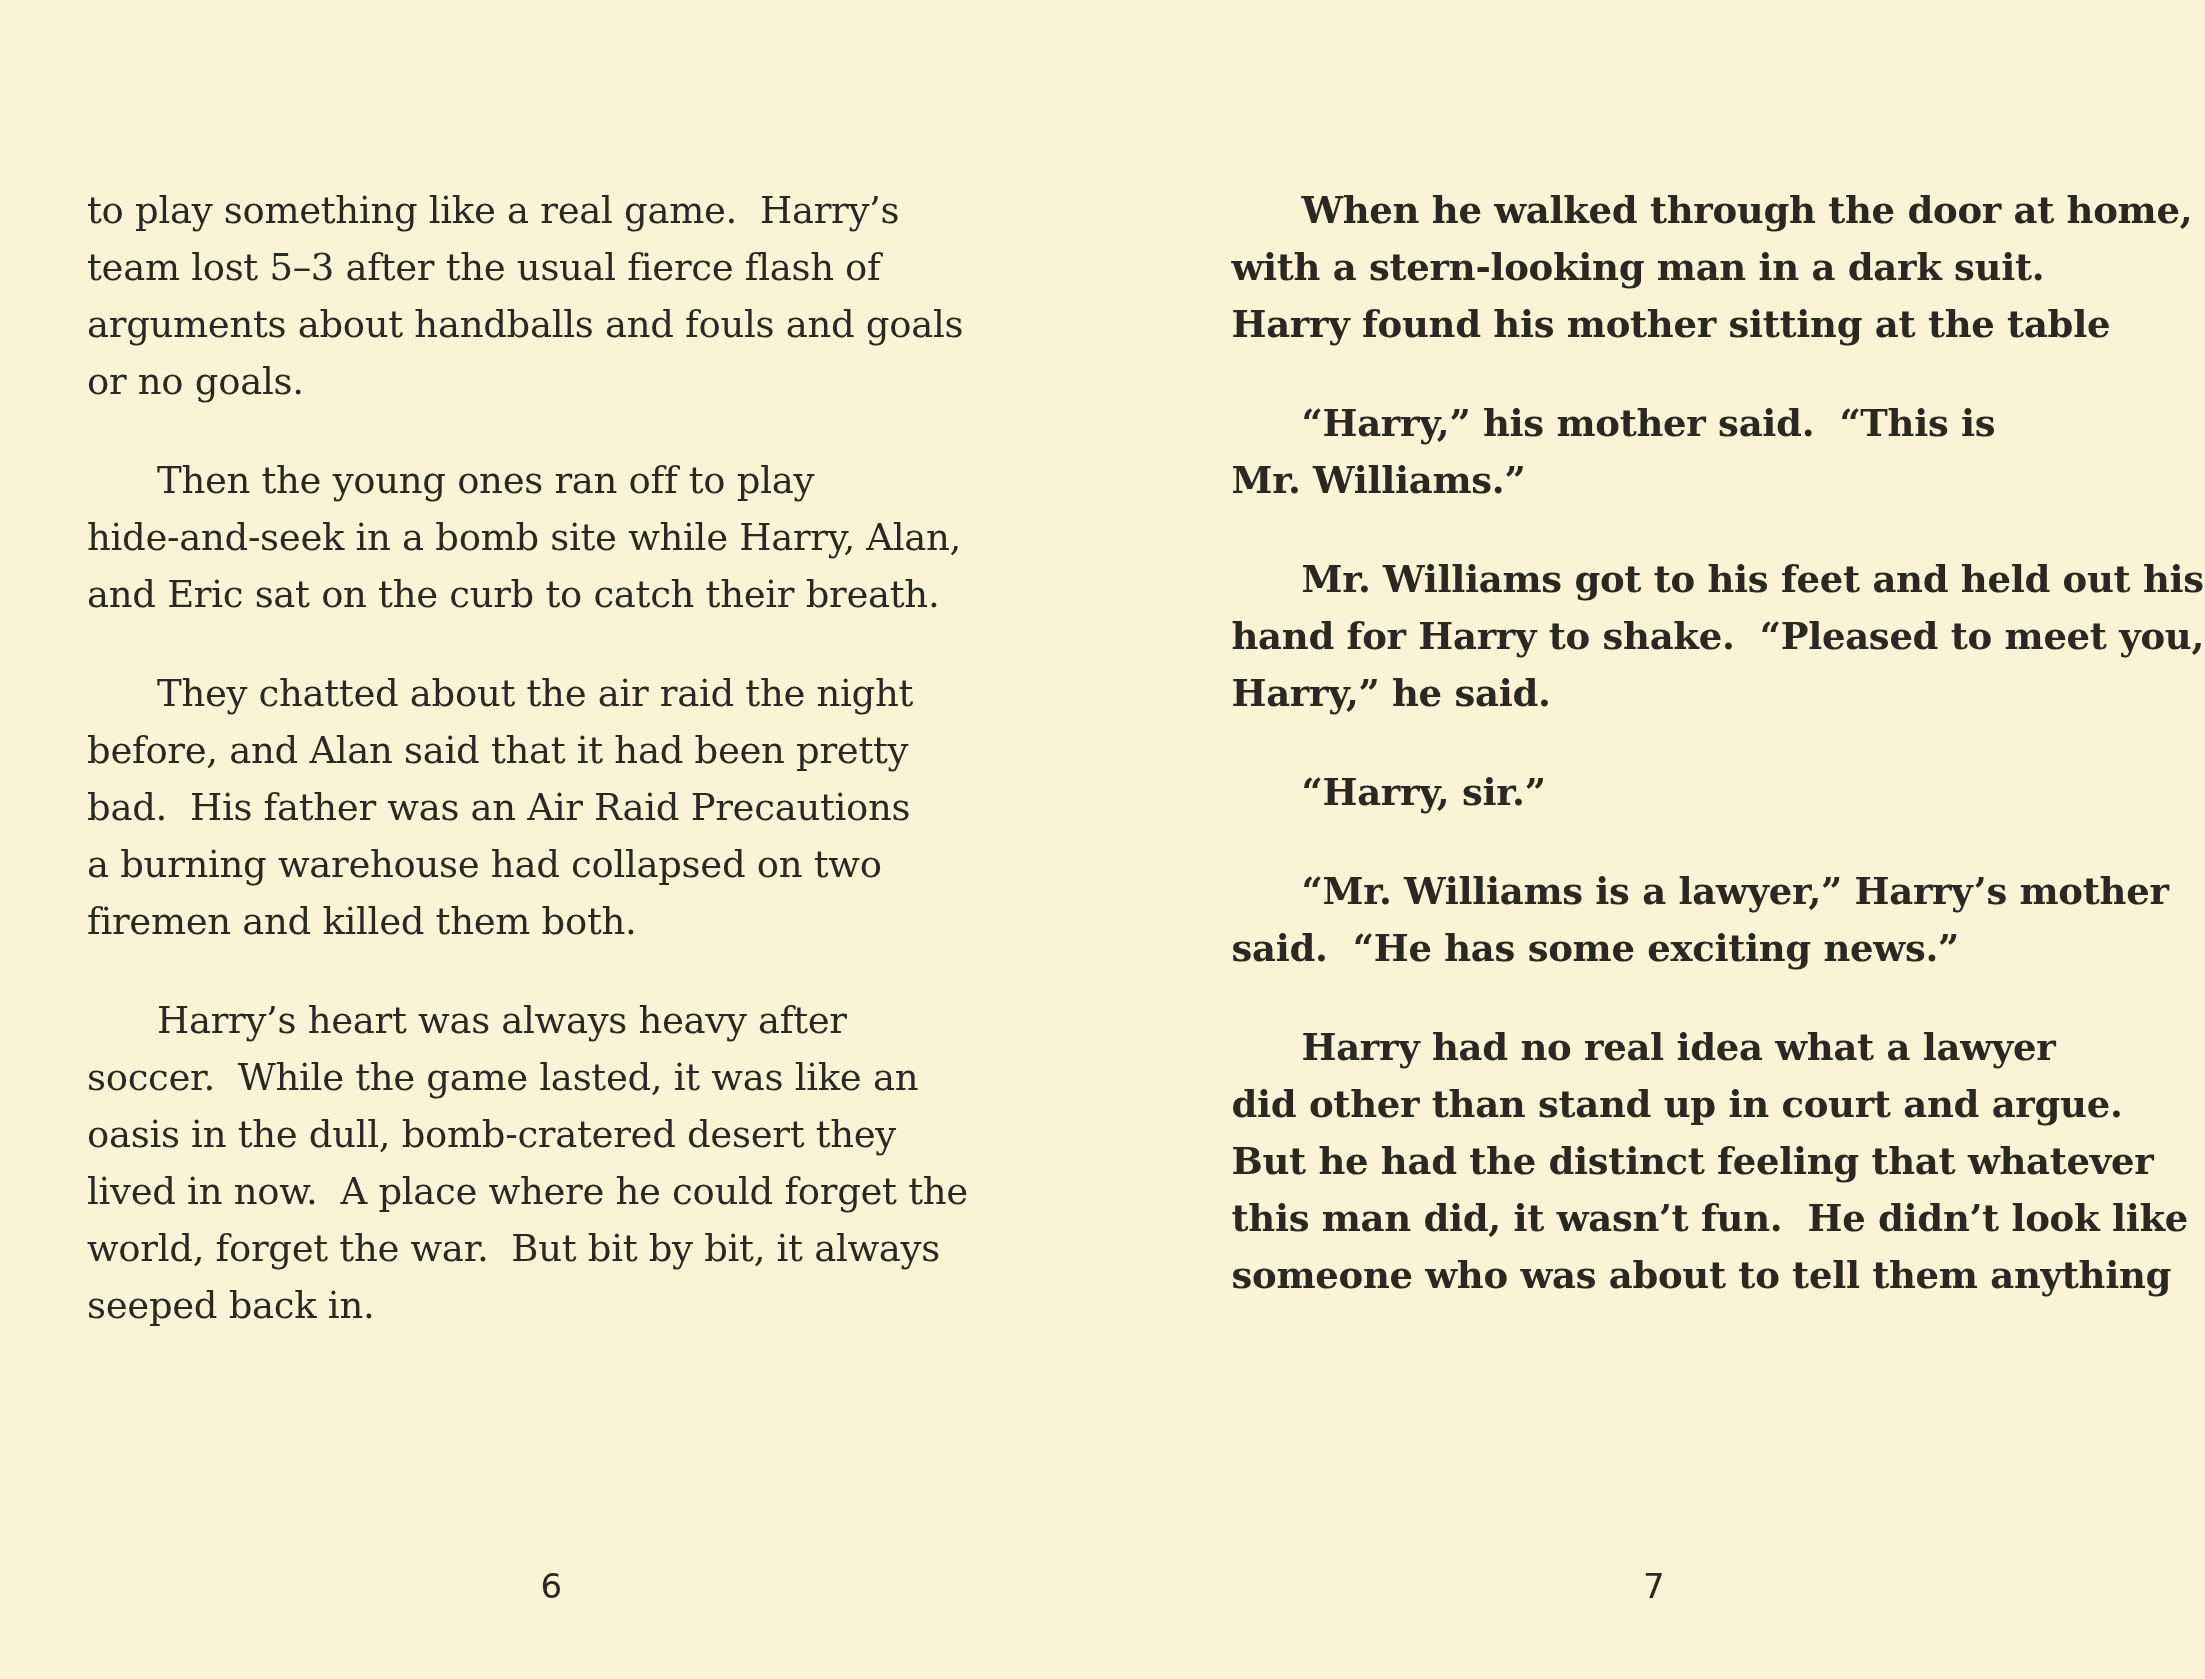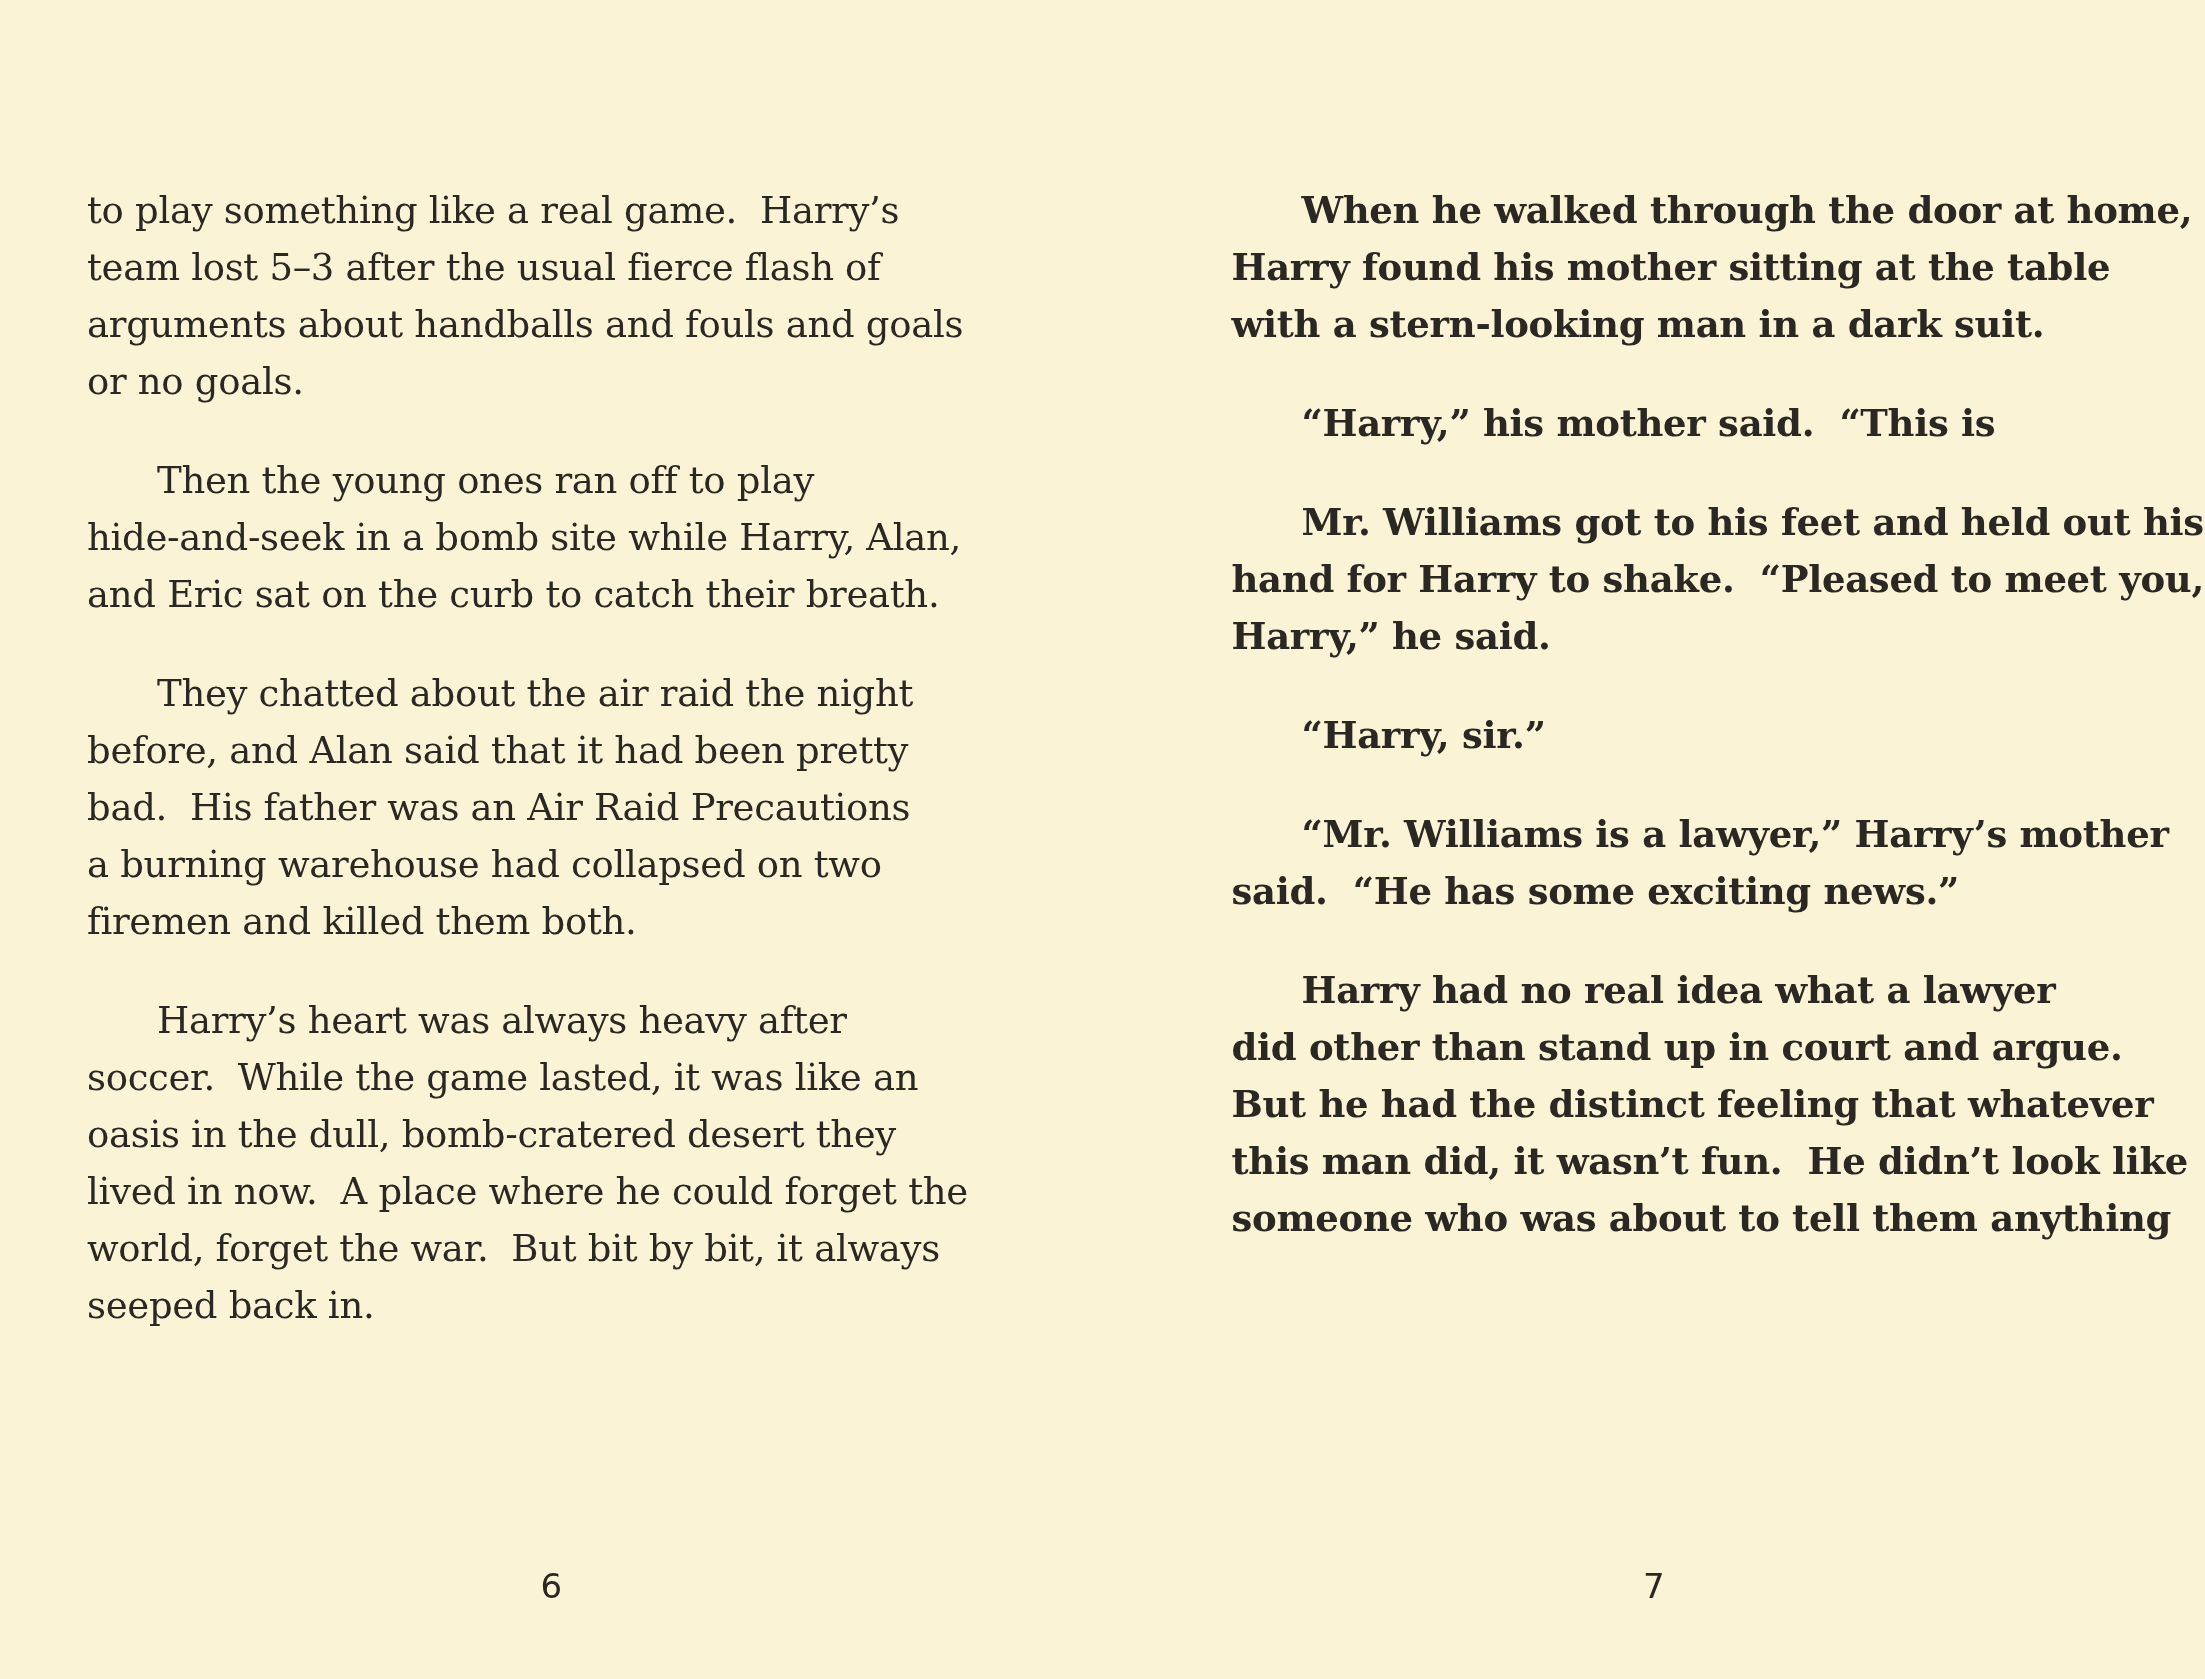--- a/index.html
+++ b/index.html
@@ -93,25 +93,26 @@
           <div class="line">world, forget the war.  But bit by bit, it always</div>
           <div class="line">seeped back in.</div>
         </div>
       </div>
     <div class="page-number">6</div>
   </div>
   <div class="page page-right">
     <div class="text-block">
         <div class="paragraph indent">
           <div class="line">When he walked through the door at home,</div>
+          <div class="line">with a stern-looking man in a dark suit.</div>
           <div class="line">Harry found his mother sitting at the table</div>
-          <div class="line">with a stern-looking man in a dark suit.</div>
         </div>
         <div class="paragraph indent">
           <div class="line">“Harry,” his mother said.  “This is</div>
+          <div class="line">Mr. Williams.”</div>
         </div>
         <div class="paragraph indent">
           <div class="line">Mr. Williams got to his feet and held out his</div>
           <div class="line">hand for Harry to shake.  “Pleased to meet you,</div>
           <div class="line">Harry,” he said.</div>
         </div>
         <div class="paragraph indent">
           <div class="line">“Harry, sir.”</div>
         </div>
         <div class="paragraph indent">

